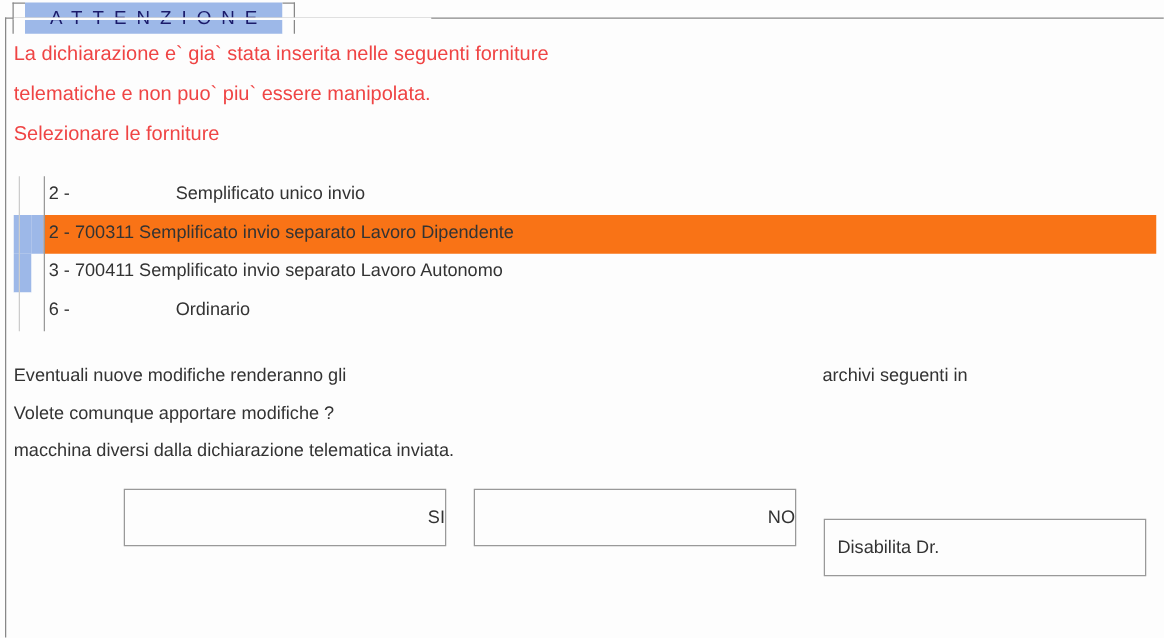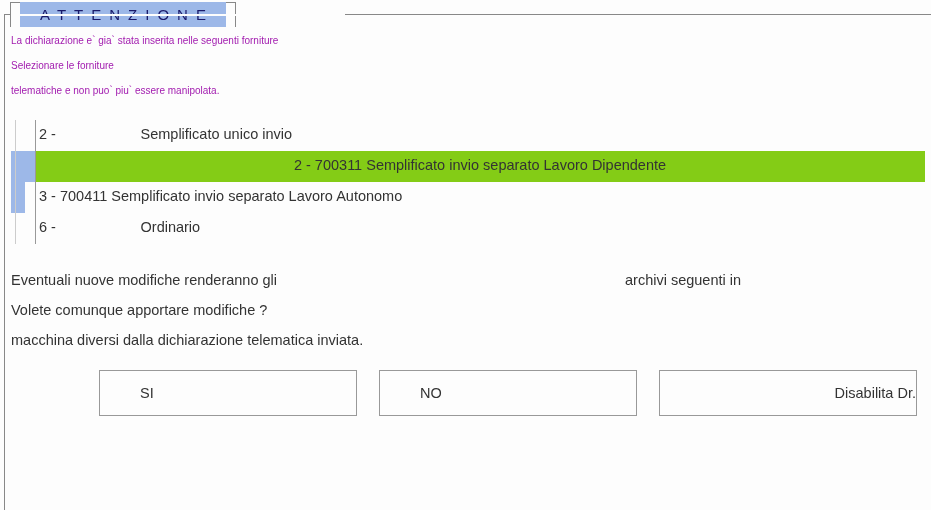--- a/index.html
+++ b/index.html
@@ -69,22 +69,22 @@
       left: 6px;
       width: 334px;
       height: 2px;
       background: #fdfdfd;
     }
     .content {
       padding: 0 6px;
     }
     .msg-line {
       margin-bottom: 14px;
-      color: #a21caf;
-      font-size: 10px;
+      color: #ef4444;
+      font-size: 16px;
     }
     .list-area {
       position: relative;
       margin-top: 24px;
       margin-bottom: 28px;
       display: flex;
     }
     .list-container {
       flex: 1;
       position: relative;
@@ -120,32 +120,32 @@
     .row-gutter2 {
       width: 10px;
     }
     .row-text {
       flex: 1;
       padding: 6px 4px;
       font-size: 14.5px;
       white-space: pre;
     }
     .row-outer.selected .row-text {
-      background: #84cc16;
-      text-align: center;
+      background: #f97316;
     }
     .row-outer.selected .row-gutter2 {
       background: #9db8e8;
     }
     .footer-text {
       margin-top: 6px;
     }
     .footer-line {
       margin-bottom: 14px;
       font-size: 14.5px;
+      gap: 33px;
     }
     .two-col {
       display: flex;
     }
     .col-left {
       width: 614px;
     }
     .btn-row {
       display: flex;
       gap: 22px;
@@ -154,47 +154,47 @@
     }
     .btn {
       width: 258px;
       height: 46px;
       border: 1px solid #999;
       background: #fdfdfd;
       font-family: inherit;
       font-size: 14.5px;
       color: #333;
       cursor: pointer;
+      text-align: right;
+    }
+    .btn.left-align {
       text-align: left;
-      padding-left: 40px;
-    }
-    .btn.left-align {
-      text-align: right;
       padding-left: 10px;
+      margin-top: 24px;
     }
   </style>
 </head>
 <body>
 
 <div class="dialog">
 
   <div class="tab-wrapper">
     <div class="tab-notch-left"></div>
     <div class="tab-label">ATTENZIONE</div>
     <div class="tab-notch-right"></div>
   </div>
 
   <div class="frame">
     <div class="frame-mask"></div>
 
     <div class="content">
 
       <div class="msg-line">La dichiarazione e` gia` stata inserita nelle seguenti forniture</div>
+      <div class="msg-line">telematiche e non puo` piu` essere manipolata.</div>
       <div class="msg-line">Selezionare le forniture</div>
-      <div class="msg-line">telematiche e non puo` piu` essere manipolata.</div>
 
       <div class="list-area">
         <div class="list-container">
           <div class="vline-sel"></div>
           <div class="vline-left"></div>
 
           <div class="row-outer">
             <div class="row-gutter"></div>
             <div class="row-gutter2"></div>
             <div class="row-text">2 -                     Semplificato unico invio</div>

